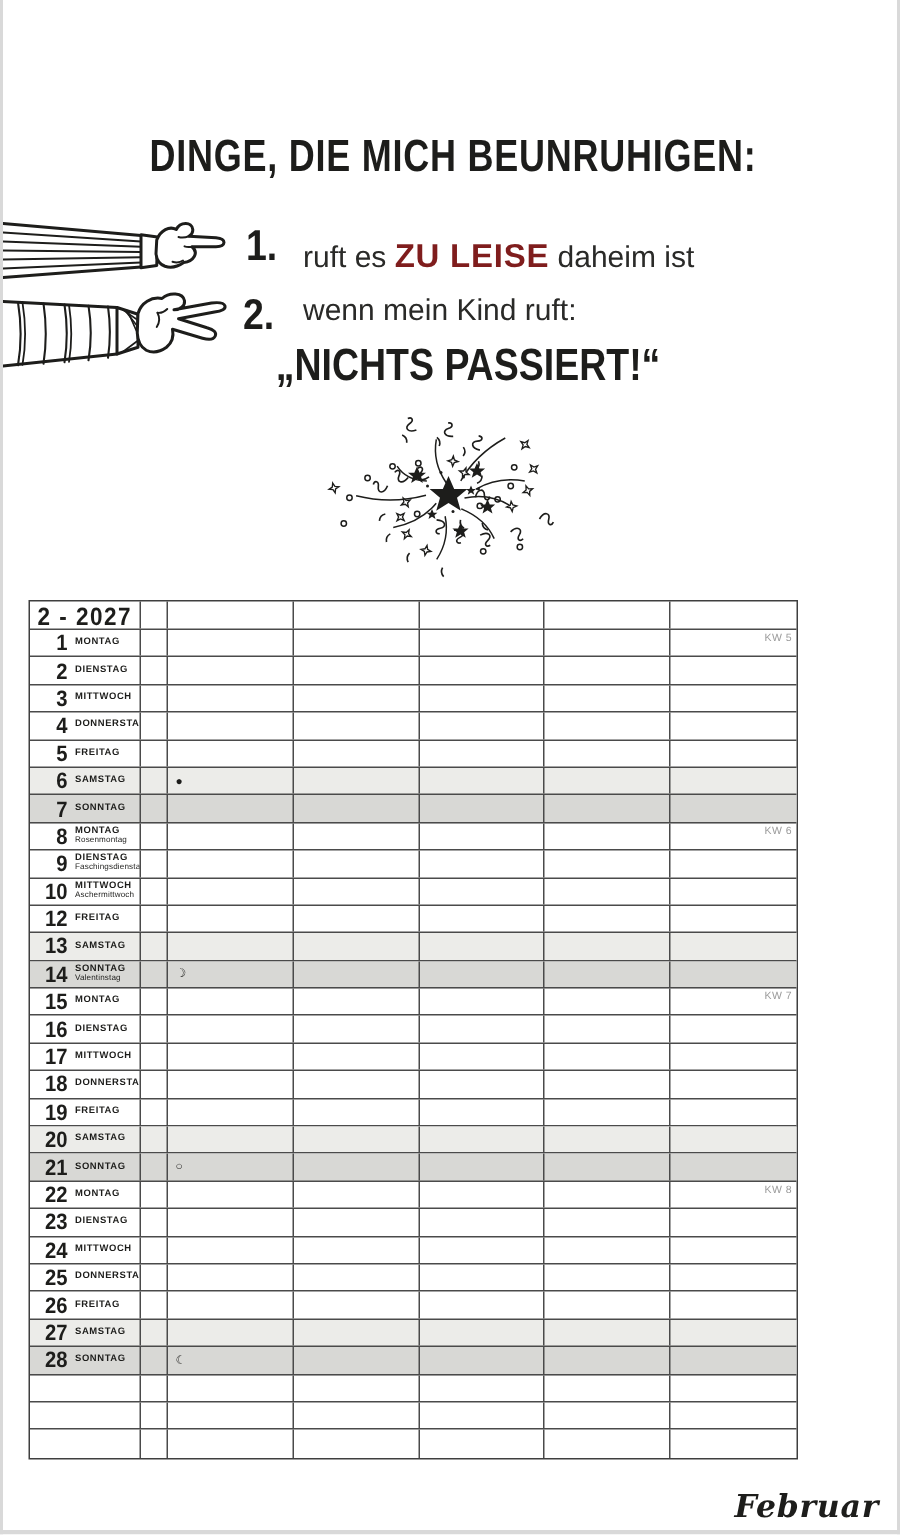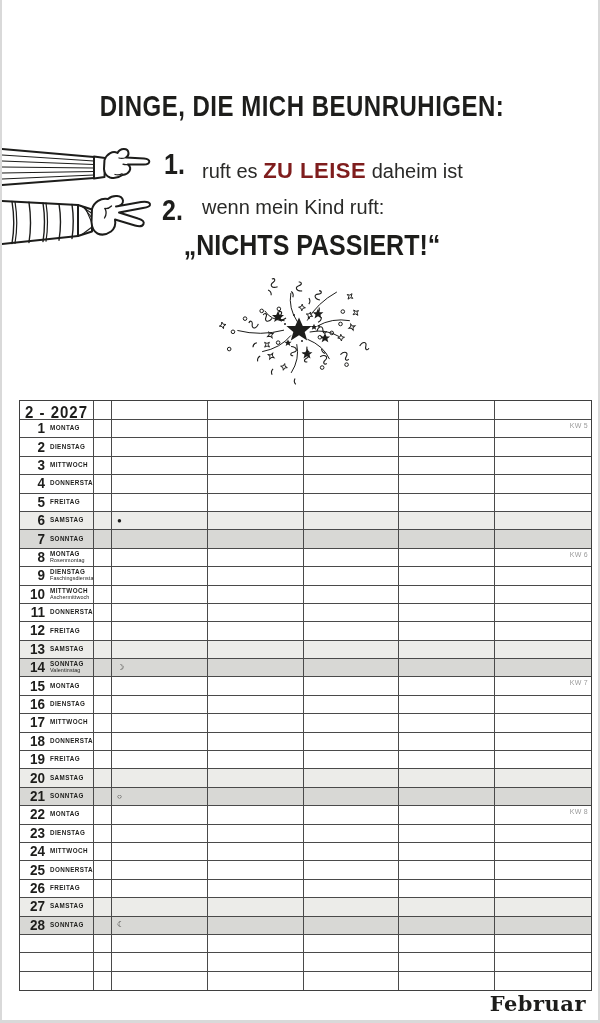--- a/index.html
+++ b/index.html
@@ -15,42 +15,42 @@
   .num2{left:160px;top:196px;}
   .worry-text{position:absolute;font-size:20px;color:#2a2a28;white-space:nowrap;}
   .t1{left:200px;top:158px;}
   .t2{left:200px;top:196px;}
   .hl{font-weight:bold;font-size:22px;letter-spacing:.5px;}
   .punchline{position:absolute;left:150px;top:227px;width:320px;text-align:center;
              font-size:25px;font-weight:bold;transform:scaleY(1.2);transform-origin:top center;white-space:nowrap;}
   .hands-svg{position:absolute;left:0;top:143px;}
   .confetti{position:absolute;left:212px;top:272px;}
   
-  .cal{position:absolute;left:17px;top:400px;width:573px;box-sizing:border-box;
+  .cal{position:absolute;left:17px;top:400px;width:513px;box-sizing:border-box;
        border:1.3px solid #3f3f3f;background:#fff;}
   .cal-row{display:grid;grid-template-columns:74px 18px repeat(5,1fr);height:18.4px;
            border-bottom:1px solid #4a4a4a;box-sizing:border-box;}
   .cal-row:last-child{border-bottom:none;}
   .cal-head{height:19px;}
   .cal-row>div{border-right:1px solid #4a4a4a;box-sizing:border-box;overflow:hidden;}
   .cal-row>div:last-child{border-right:none;}
   .cal-row.saturday{background:var(--sat-bg,#ecece9);}
   .cal-row.sunday{background:var(--sun-bg,#d8d8d5);}
   .head-label{font-size:15px;font-weight:bold;letter-spacing:1px;padding:1px 0 0 5px;transform:scaleY(1.12);transform-origin:top left;}
   .c-day{display:flex;align-items:center;}
   .d-num{display:inline-block;width:25px;text-align:right;font-size:13.5px;font-weight:bold;
          transform:scaleY(1.1);flex:0 0 25px;}
   .d-wd{display:flex;flex-direction:column;justify-content:center;margin-left:5px;line-height:1.1;}
   .wd{font-size:6.3px;font-weight:bold;letter-spacing:.4px;}
   .sub{font-size:5.4px;letter-spacing:.1px;}
   .c-note{position:relative;}
   .moon{position:absolute;left:5px;top:50%;transform:translateY(-50%);font-size:8px;line-height:1;}
   .kw{position:absolute;right:3px;top:2px;font-size:7px;color:var(--kw-color,#9b9b9b);letter-spacing:.3px;}
   .month-script{position:absolute;right:12px;top:991px;font-family:"DejaVu Serif",serif;
-                font-weight:bold;font-size:21px;letter-spacing:.5px;}
+                font-style:italic;font-weight:bold;font-size:21px;letter-spacing:.5px;}
   svg{display:block;}
 </style>
 </head>
 <body>
 
 <div class="page">
 
   <div class="main-title">DINGE, DIE MICH BEUNRUHIGEN:</div>
 
   <svg class="hands-svg" width="152" height="110" viewBox="0 0 152 110" fill="none" stroke="#1d1d1b" stroke-width="2" stroke-linecap="round" stroke-linejoin="round">
@@ -371,39 +371,20 @@
         <span class="moon"></span>
       </div>
       <div class="c-note"></div>
       <div class="c-note"></div>
       <div class="c-note"></div>
       <div class="c-note">
         <span class="kw"></span>
       </div>
     </div>
 
-    <div class="cal-row">
-      <div class="c-day">
-        <span class="d-num">11</span>
-        <span class="d-wd">
-          <span class="wd">DONNERSTAG</span>
-
-        </span>
-      </div>
-      <div class="c-narrow"></div>
-      <div class="c-note">
-        <span class="moon"></span>
-      </div>
-      <div class="c-note"></div>
-      <div class="c-note"></div>
-      <div class="c-note"></div>
-      <div class="c-note">
-        <span class="kw"></span>
-      </div>
-    </div>
 
     <div class="cal-row">
       <div class="c-day">
         <span class="d-num">12</span>
         <span class="d-wd">
           <span class="wd">FREITAG</span>
 
         </span>
       </div>
       <div class="c-narrow"></div>

